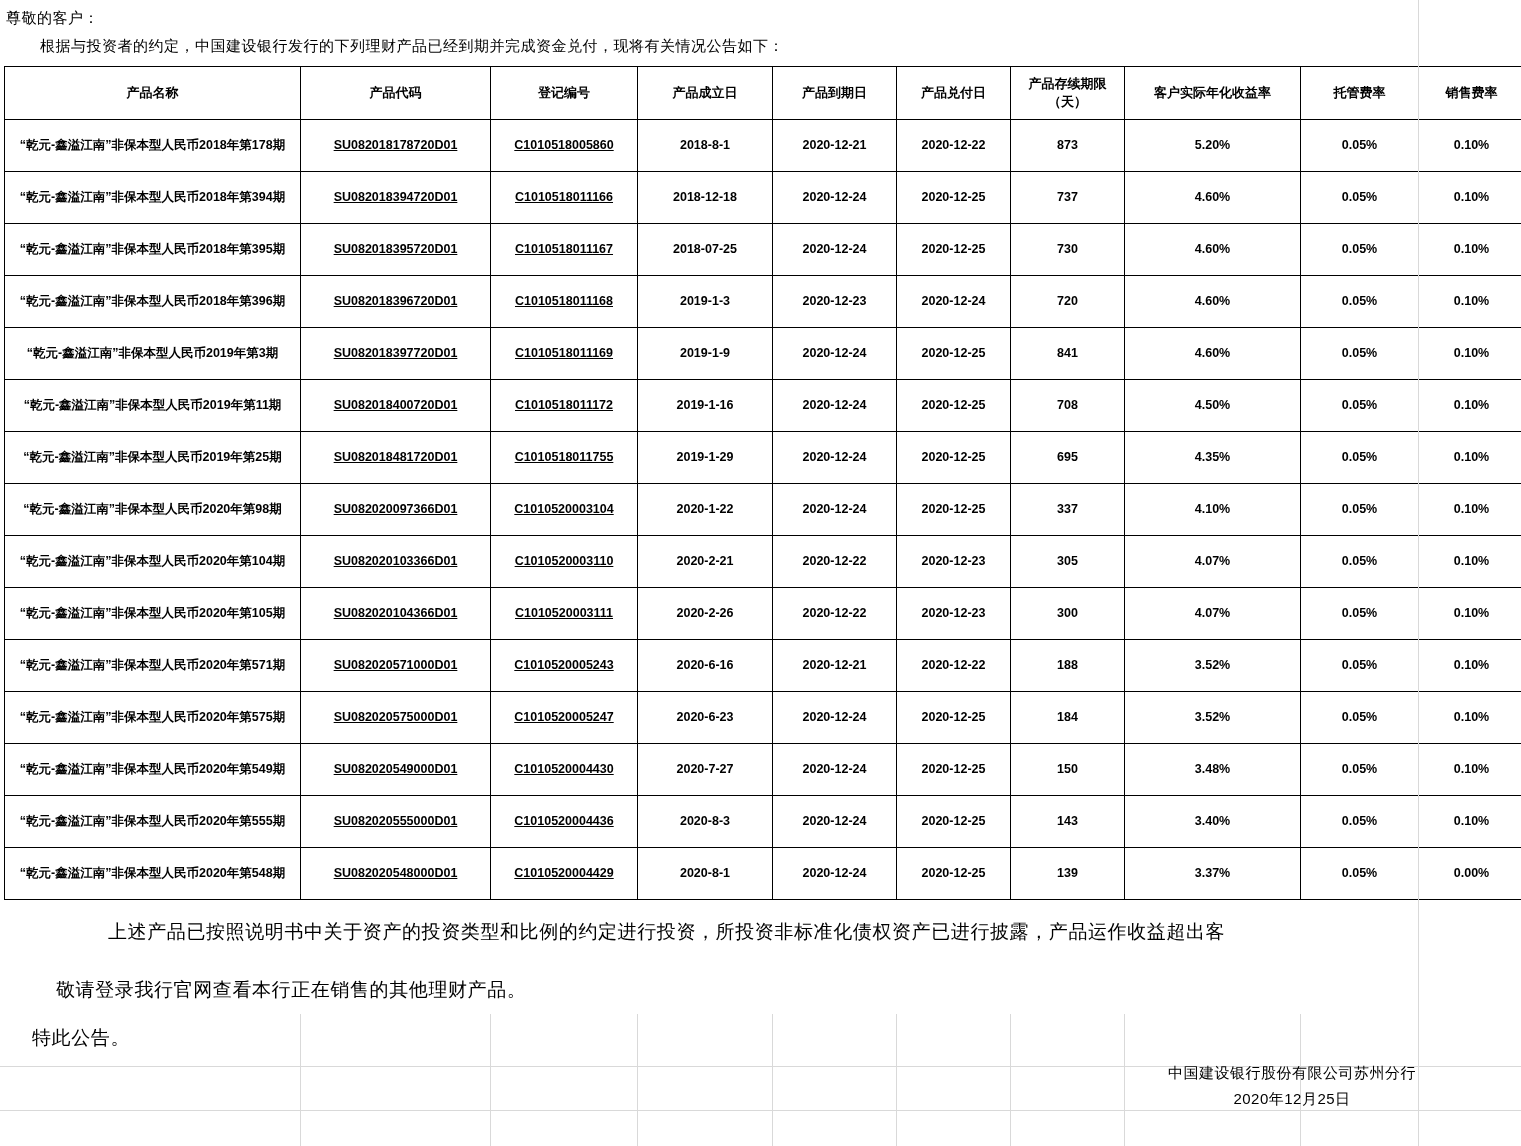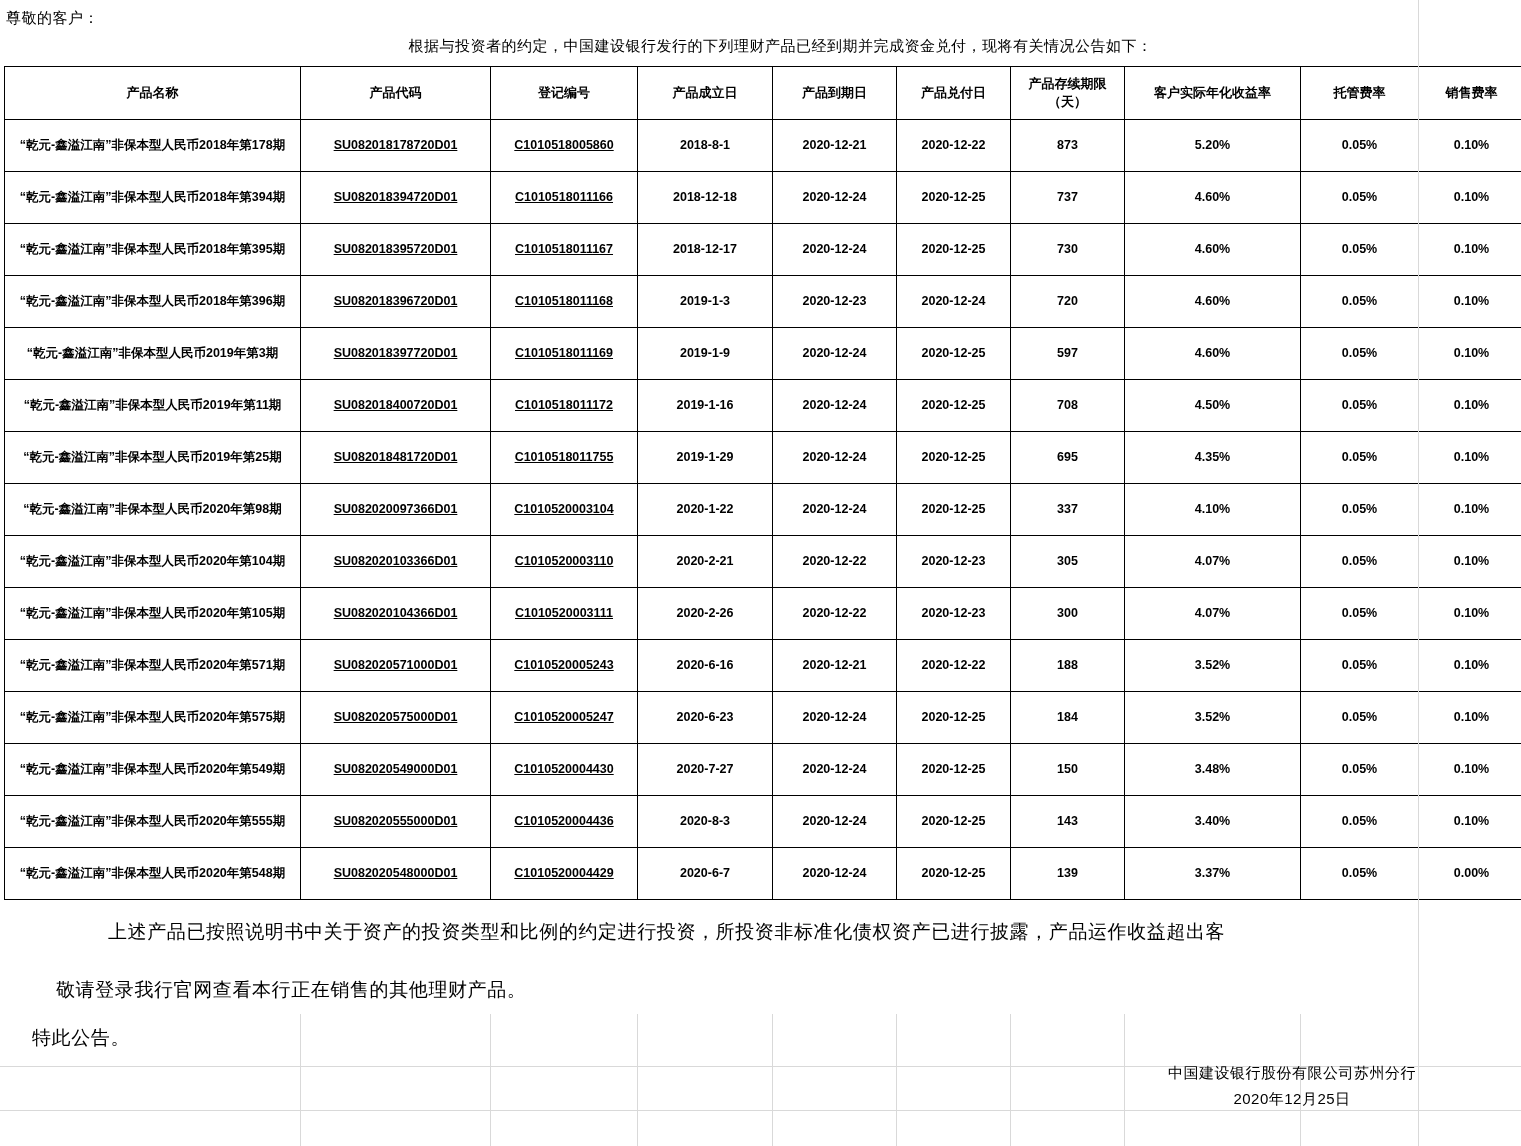--- a/index.html
+++ b/index.html
@@ -40,21 +40,20 @@
     font-size: 15px;
     padding: 6px 0 0 6px;
     line-height: 1.6;
     letter-spacing: 0.5px;
   }
   .intro {
     font-size: 15px;
     padding: 4px 0 8px 40px;
     line-height: 1.6;
     letter-spacing: 0.5px;
-    text-align: center;
   }
   table.main {
     border-collapse: collapse;
     width: 1490px;
     margin: 0 0 0 4px;
     table-layout: fixed;
   }
   table.main th, table.main td {
     border: 1px solid #000000;
     text-align: center;
@@ -182,21 +181,21 @@
           <td>2020-12-25</td>
           <td>737</td>
           <td>4.60%</td>
           <td>0.05%</td>
           <td>0.10%</td>
         </tr>
         <tr>
           <td class="name">“乾元-鑫溢江南”非保本型人民币2018年第395期</td>
           <td class="code">SU082018395720D01</td>
           <td class="reg">C1010518011167</td>
-          <td>2018-12-17</td>
+          <td>2018-07-25</td>
           <td>2020-12-24</td>
           <td>2020-12-25</td>
           <td>730</td>
           <td>4.60%</td>
           <td>0.05%</td>
           <td>0.10%</td>
         </tr>
         <tr>
           <td class="name">“乾元-鑫溢江南”非保本型人民币2018年第396期</td>
           <td class="code">SU082018396720D01</td>
@@ -209,21 +208,21 @@
           <td>0.05%</td>
           <td>0.10%</td>
         </tr>
         <tr>
           <td class="name">“乾元-鑫溢江南”非保本型人民币2019年第3期</td>
           <td class="code">SU082018397720D01</td>
           <td class="reg">C1010518011169</td>
           <td>2019-1-9</td>
           <td>2020-12-24</td>
           <td>2020-12-25</td>
-          <td>597</td>
+          <td>841</td>
           <td>4.60%</td>
           <td>0.05%</td>
           <td>0.10%</td>
         </tr>
         <tr>
           <td class="name">“乾元-鑫溢江南”非保本型人民币2019年第11期</td>
           <td class="code">SU082018400720D01</td>
           <td class="reg">C1010518011172</td>
           <td>2019-1-16</td>
           <td>2020-12-24</td>
@@ -326,21 +325,21 @@
           <td>2020-12-25</td>
           <td>143</td>
           <td>3.40%</td>
           <td>0.05%</td>
           <td>0.10%</td>
         </tr>
         <tr>
           <td class="name">“乾元-鑫溢江南”非保本型人民币2020年第548期</td>
           <td class="code">SU082020548000D01</td>
           <td class="reg">C1010520004429</td>
-          <td>2020-6-7</td>
+          <td>2020-8-1</td>
           <td>2020-12-24</td>
           <td>2020-12-25</td>
           <td>139</td>
           <td>3.37%</td>
           <td>0.05%</td>
           <td>0.00%</td>
         </tr>
       </tbody>
   </table>
 

